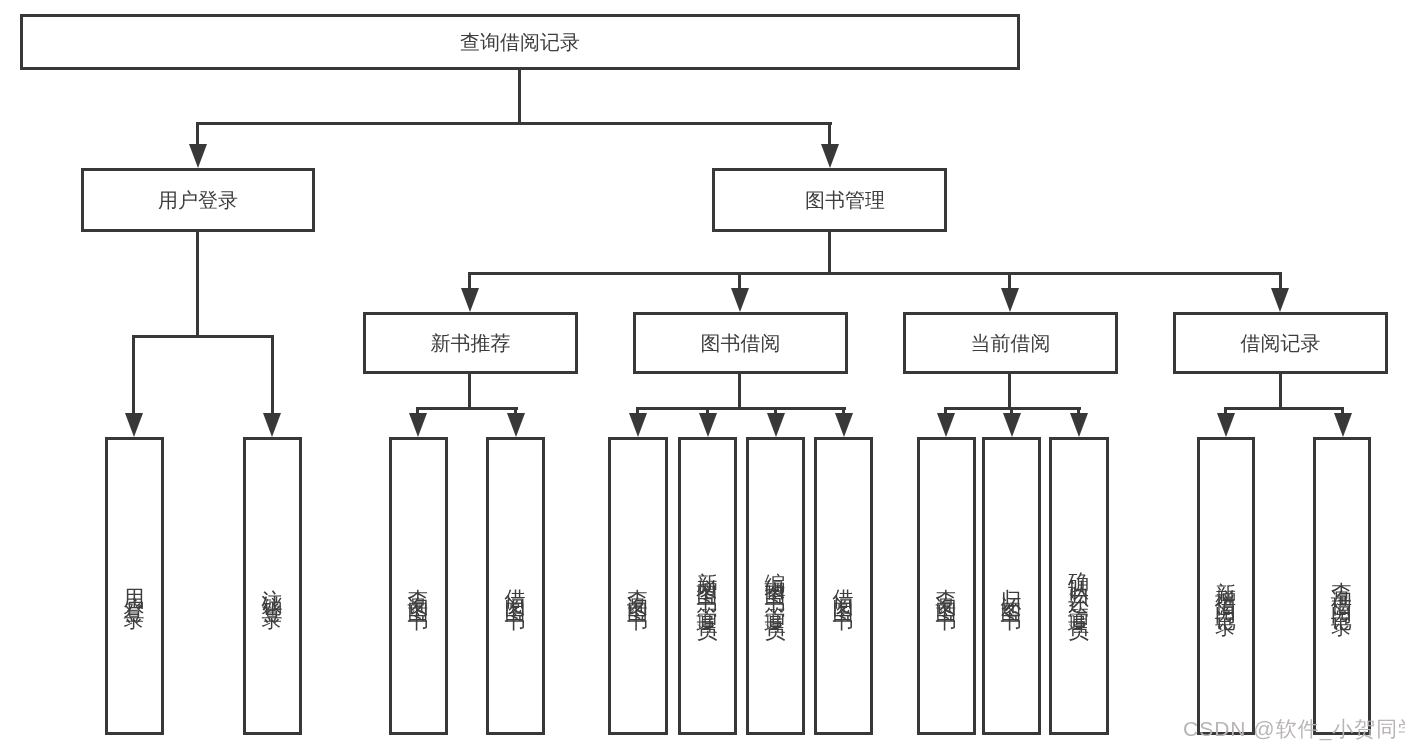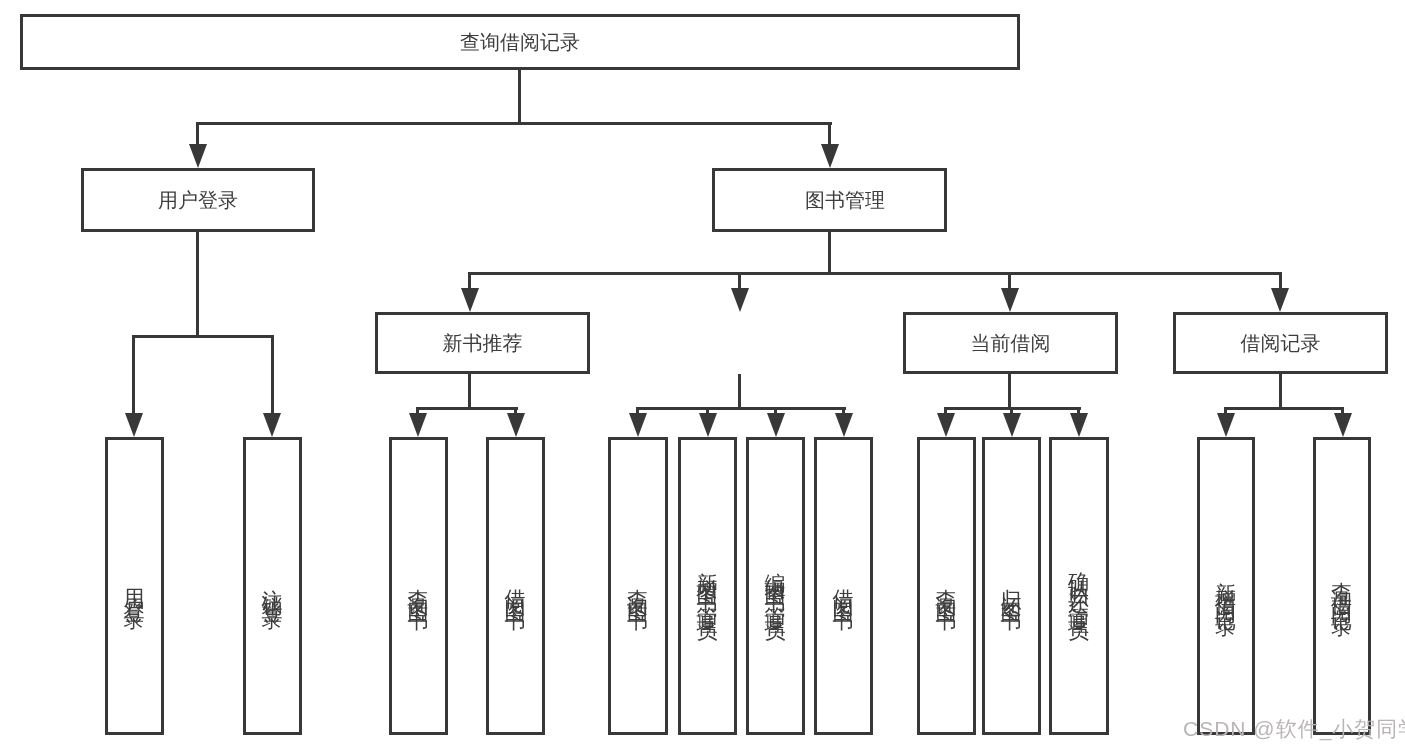--- a/index.html
+++ b/index.html
@@ -99,22 +99,25 @@
   <div class="hline" style="left:468px; top:272px; width:814px;"></div>
   <div class="vline" style="left:468px; top:272px; height:20px;"></div>
   <div class="arrow" style="left:461px; top:288px;"></div>
   <div class="vline" style="left:738px; top:272px; height:20px;"></div>
   <div class="arrow" style="left:731px; top:288px;"></div>
   <div class="vline" style="left:1008px; top:272px; height:20px;"></div>
   <div class="arrow" style="left:1001px; top:288px;"></div>
   <div class="vline" style="left:1279px; top:272px; height:20px;"></div>
   <div class="arrow" style="left:1271px; top:288px;"></div>
 
-  <div class="box" style="left:363px; top:312px; width:215px; height:62px;margin-left:12px;">
+  <div class="box" style="left:363px; top:312px; width:215px; height:62px;">
     <span>新书推荐</span>
+  </div>
+  <div class="box" style="left:633px; top:312px; width:215px; height:62px;">
+    <span>图书借阅</span>
   </div>
   <div class="box" style="left:903px; top:312px; width:215px; height:62px;">
     <span>当前借阅</span>
   </div>
   <div class="box" style="left:1173px; top:312px; width:215px; height:62px;">
     <span>借阅记录</span>
   </div>
 
   <div class="vline" style="left:468px; top:374px; height:36px;"></div>
   <div class="hline" style="left:416px; top:407px; width:102px;"></div>

